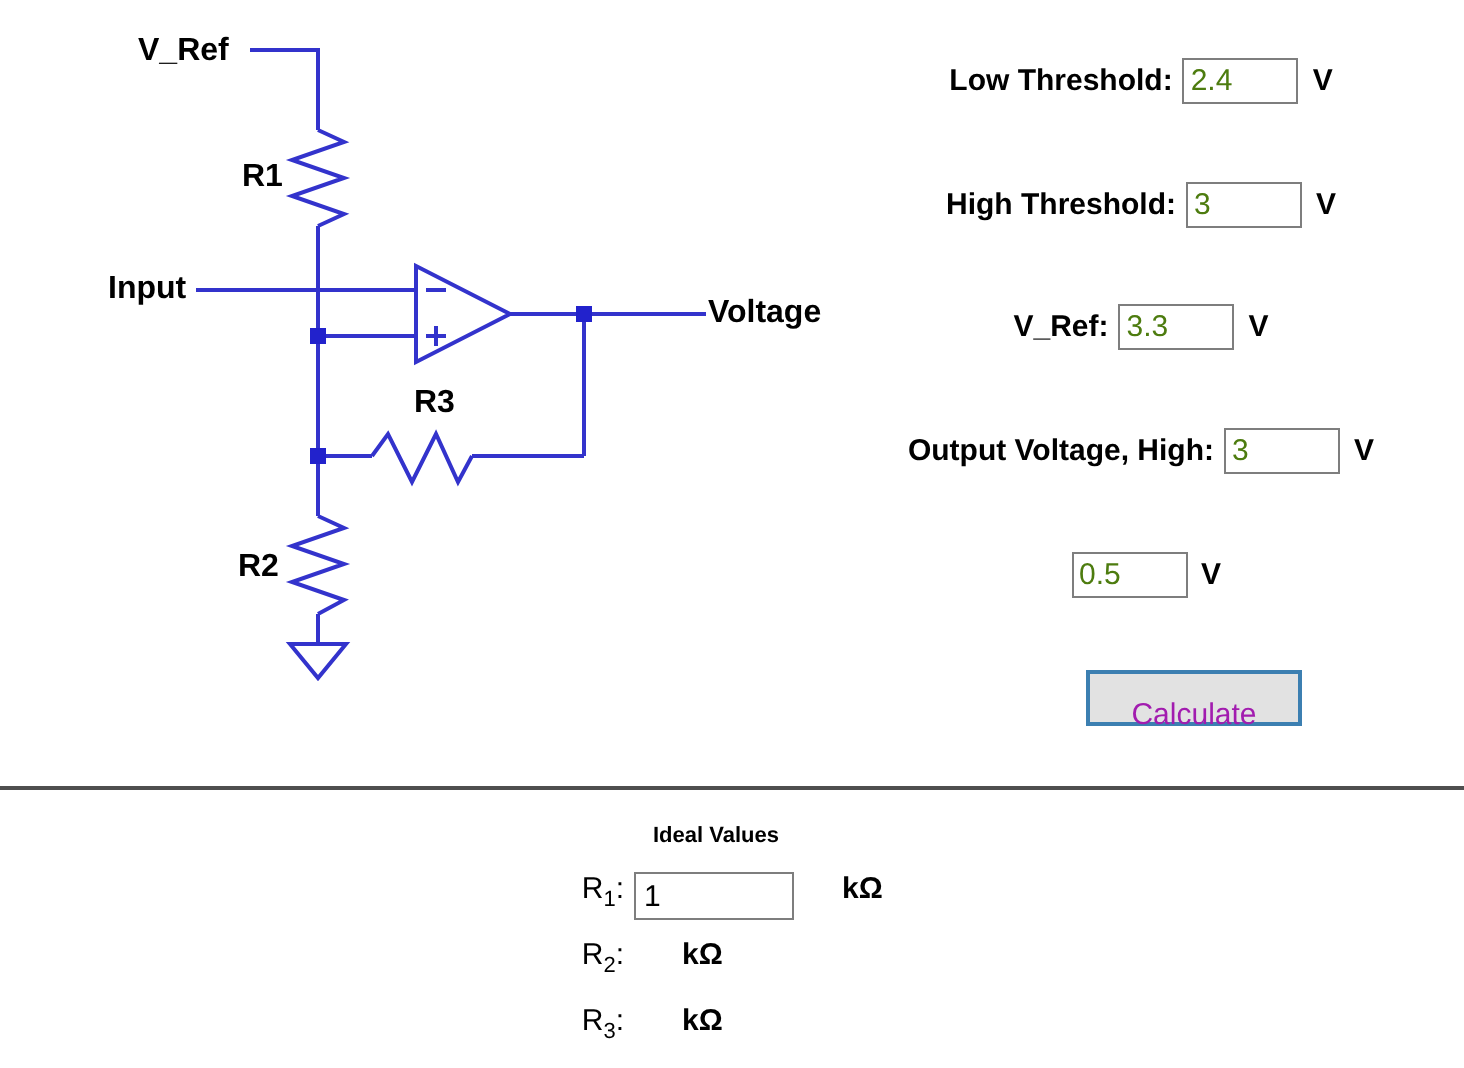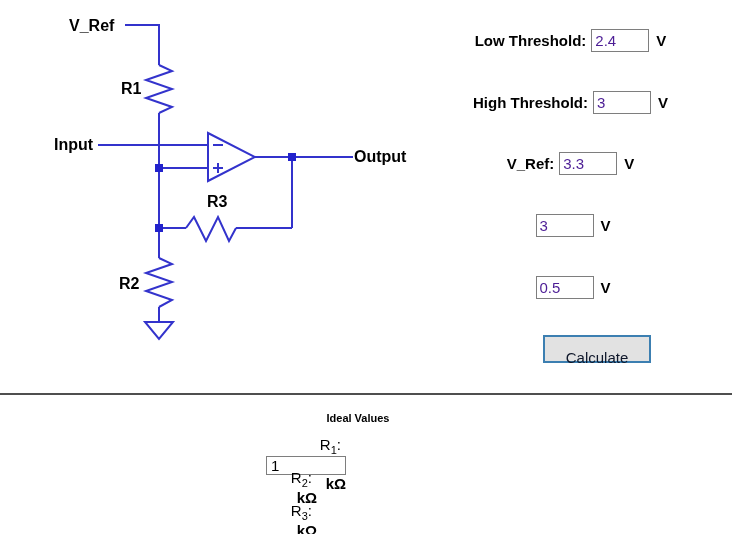--- a/index.html
+++ b/index.html
@@ -9,40 +9,40 @@
   
   .circuit-svg{position:absolute;left:0;top:0;}
   .clabel{position:absolute;font-weight:bold;font-size:16px;white-space:nowrap;line-height:1;}
 
   
   .form-row{position:absolute;left:430px;width:284px;height:26px;
             display:flex;align-items:center;justify-content:center;}
   .form-row .lbl{font-weight:bold;font-size:15px;white-space:nowrap;}
   .form-row input{width:53px;height:21px;border:1px solid #7e7e7e;background:#fff;
                   font-family:"Liberation Sans",sans-serif;font-size:15px;
-                  padding:0 0 0 3px;margin-left:5px;color:#4c1d95;}
+                  padding:0 0 0 3px;margin-left:5px;color:#4d7c0f;}
   .form-row .unit{font-weight:bold;font-size:15px;margin-left:7px;width:13px;}
 
   .calc-btn{position:absolute;left:543px;top:335px;width:108px;height:27px;
             background:#e2e2e2;border:2px solid #3c7fb1;
-            font-family:"Liberation Sans",sans-serif;font-size:15px;color:#0f172a;
+            font-family:"Liberation Sans",sans-serif;font-size:15px;color:#a21caf;
             text-align:center;padding:12px;}
 
   
   .divider{position:absolute;top:393px;left:0;width:732px;height:2px;
            background:#4f4f4f;border:none;margin:0;}
   .ideal-heading{position:absolute;top:412px;left:258px;width:200px;
                  text-align:center;font-weight:bold;font-size:11px;}
-  .res-row{position:absolute;left:266px;height:27px;display:flex;align-items:flex-end;flex-direction:column;}
+  .res-row{position:absolute;left:266px;height:27px;display:flex;align-items:flex-start;}
   .res-row .rlbl{width:46px;text-align:right;font-size:15px;margin-right:5px;white-space:nowrap;}
   .res-row .rlbl sub{font-size:11px;}
   .res-row input{width:74px;height:22px;border:1px solid #7e7e7e;background:#fff;
                  font-family:"Liberation Sans",sans-serif;font-size:15px;
                  padding:0 0 0 4px;color:#000;}
-  .res-row .unit{font-weight:bold;font-size:15px;margin-left:12px;}
+  .res-row .unit{font-weight:bold;font-size:15px;margin-left:24px;}
 
   .wire{stroke:#3333cc;stroke-width:2;fill:none;}
   .node{fill:#2222cc;}
   .sym{stroke:#3333cc;stroke-width:2;fill:#ffffff;}
 </style>
 </head>
 <body>
 
 <div class="stage">
 
@@ -75,41 +75,42 @@
     <rect class="node" x="155" y="164" width="8" height="8"></rect>
     <rect class="node" x="155" y="224" width="8" height="8"></rect>
     <rect class="node" x="288" y="153" width="8" height="8"></rect>
   </svg>
 
   <span class="clabel" style="left:69px;top:18px">V_Ref</span>
   <span class="clabel" style="left:121px;top:81px">R1</span>
   <span class="clabel" style="left:54px;top:137px">Input</span>
   <span class="clabel" style="left:207px;top:194px">R3</span>
   <span class="clabel" style="left:119px;top:276px">R2</span>
-  <span class="clabel" style="left:354px;top:149px">Output</span>
+  <span class="clabel" style="left:354px;top:149px">Voltage</span>
 
   <div class="form-row" style="top:27px">
     <span class="lbl">Low Threshold:</span>
     <input type="text" value="2.4" style="">
     <span class="unit">V</span>
   </div>
 
   <div class="form-row" style="top:89px">
     <span class="lbl">High Threshold:</span>
     <input type="text" value="3" style="">
     <span class="unit">V</span>
   </div>
 
   <div class="form-row" style="top:150px">
     <span class="lbl">V_Ref:</span>
     <input type="text" value="3.3" style="">
     <span class="unit">V</span>
   </div>
 
   <div class="form-row" style="top:212px">
+    <span class="lbl">Output Voltage, High:</span>
     <input type="text" value="3" style="">
     <span class="unit">V</span>
   </div>
 
   <div class="form-row" style="top:274px">
     <input type="text" value="0.5" style="">
     <span class="unit">V</span>
   </div>
 
   <button class="calc-btn">Calculate</button>

